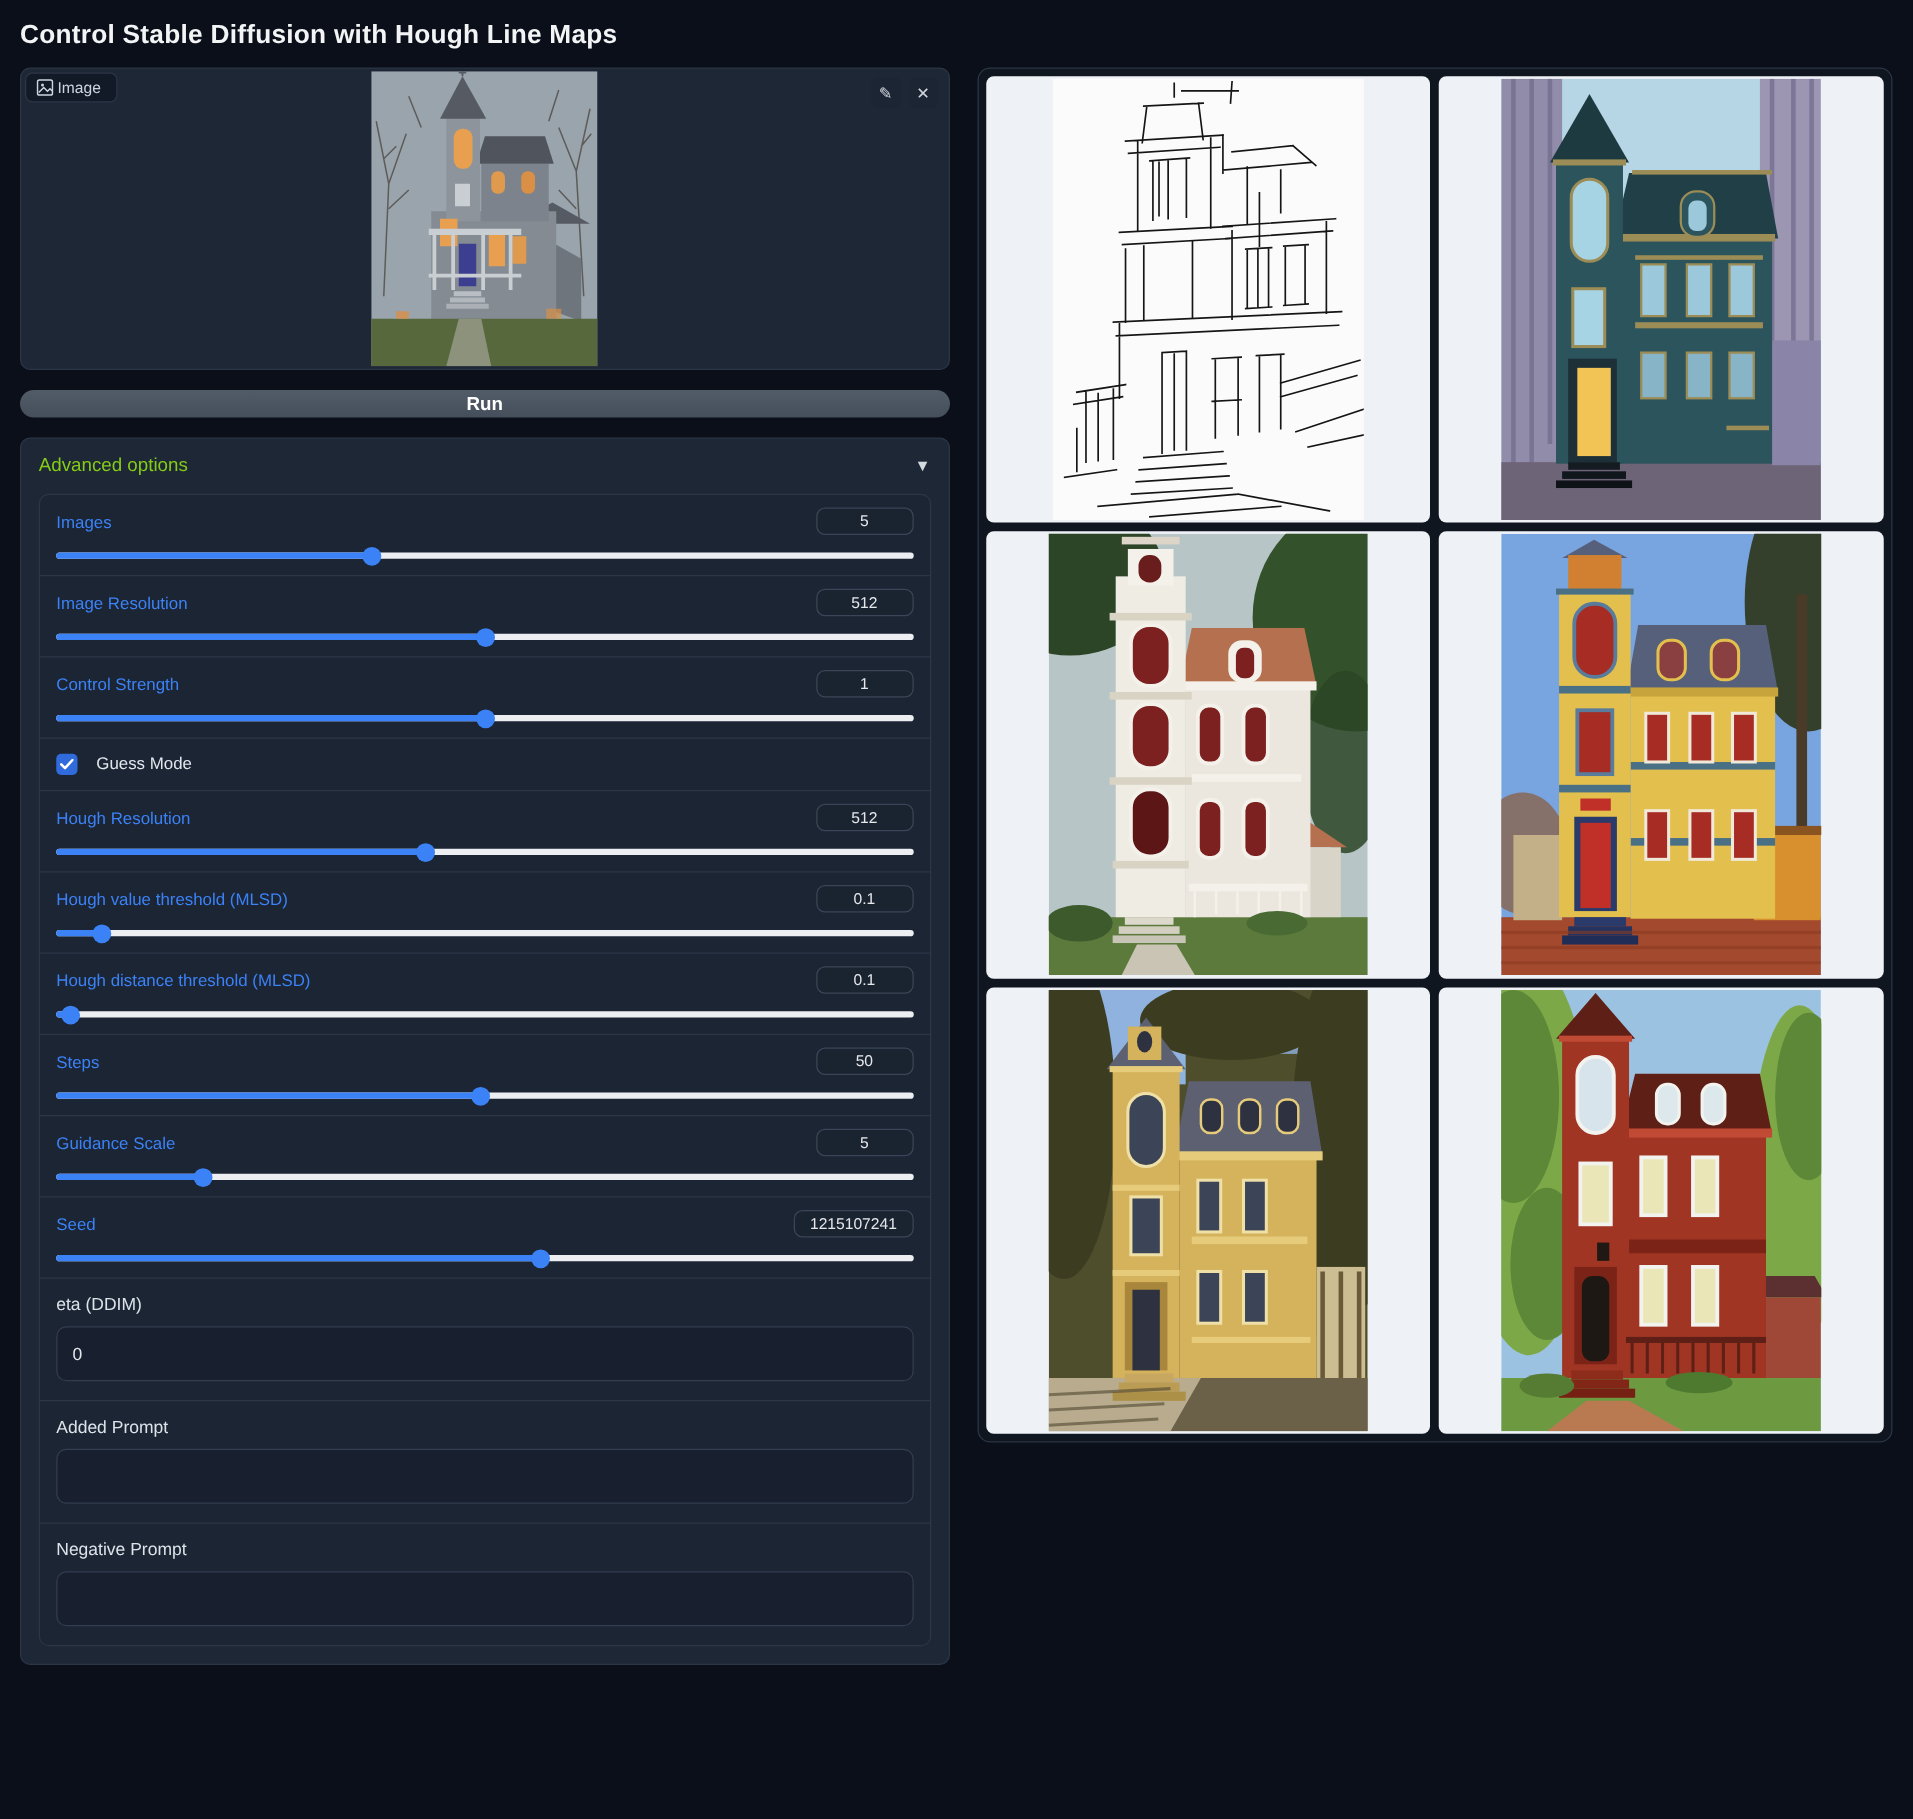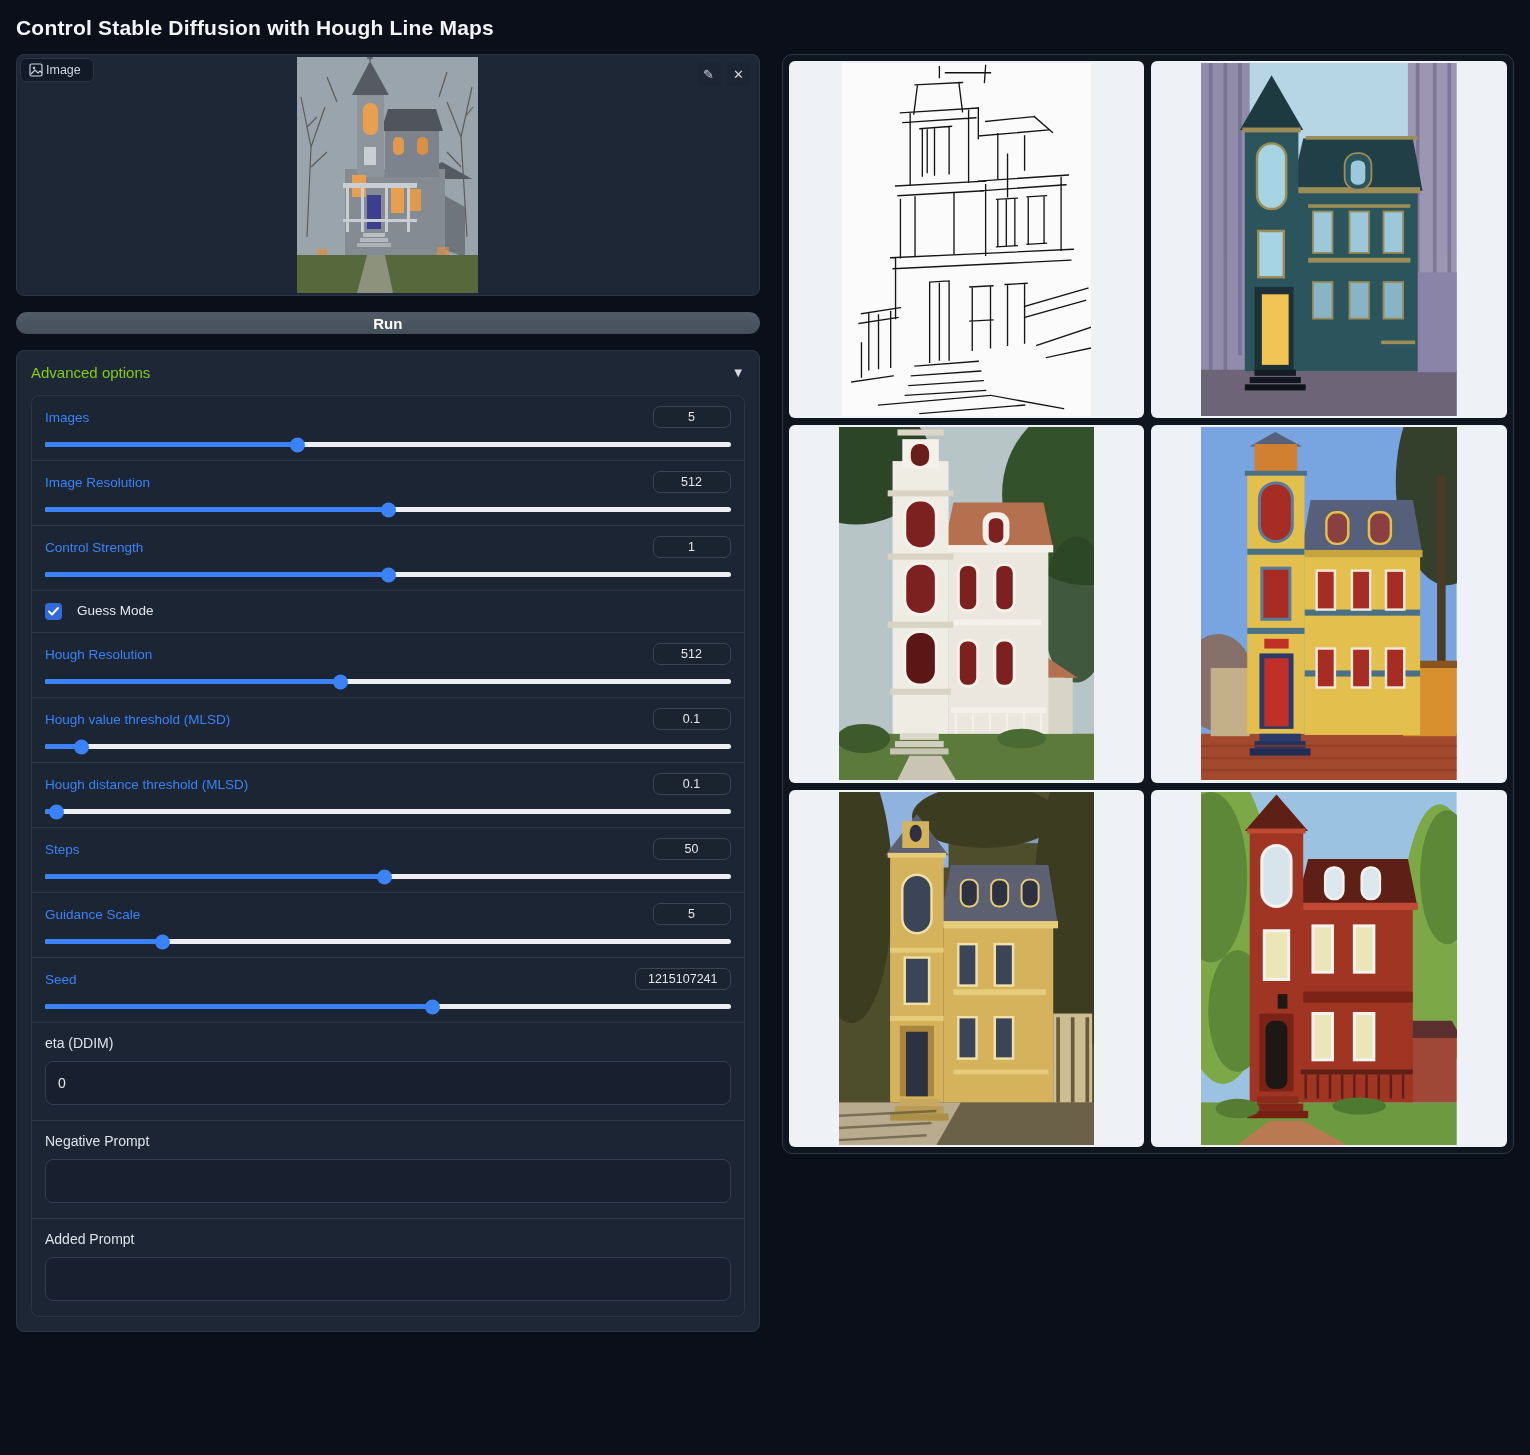--- a/index.html
+++ b/index.html
@@ -293,26 +293,26 @@
                 </div>
             </div>
           </div>
 
           <div class="text-row">
             <label class="field-label">eta (DDIM)</label>
             <input class="textbox" type="text" value="0" style="">
           </div>
 
           <div class="text-row">
+            <label class="field-label">Added Prompt</label>
+            <textarea class="textbox" style=""></textarea>
+          </div>
+
+          <div class="text-row">
             <label class="field-label">Negative Prompt</label>
-            <textarea class="textbox" style=""></textarea>
-          </div>
-
-          <div class="text-row">
-            <label class="field-label">Added Prompt</label>
             <textarea class="textbox" style=""></textarea>
           </div>
 
         </div>
       </div>
     </div>
 
     <div class="right-col">
       <div class="gallery">
 

